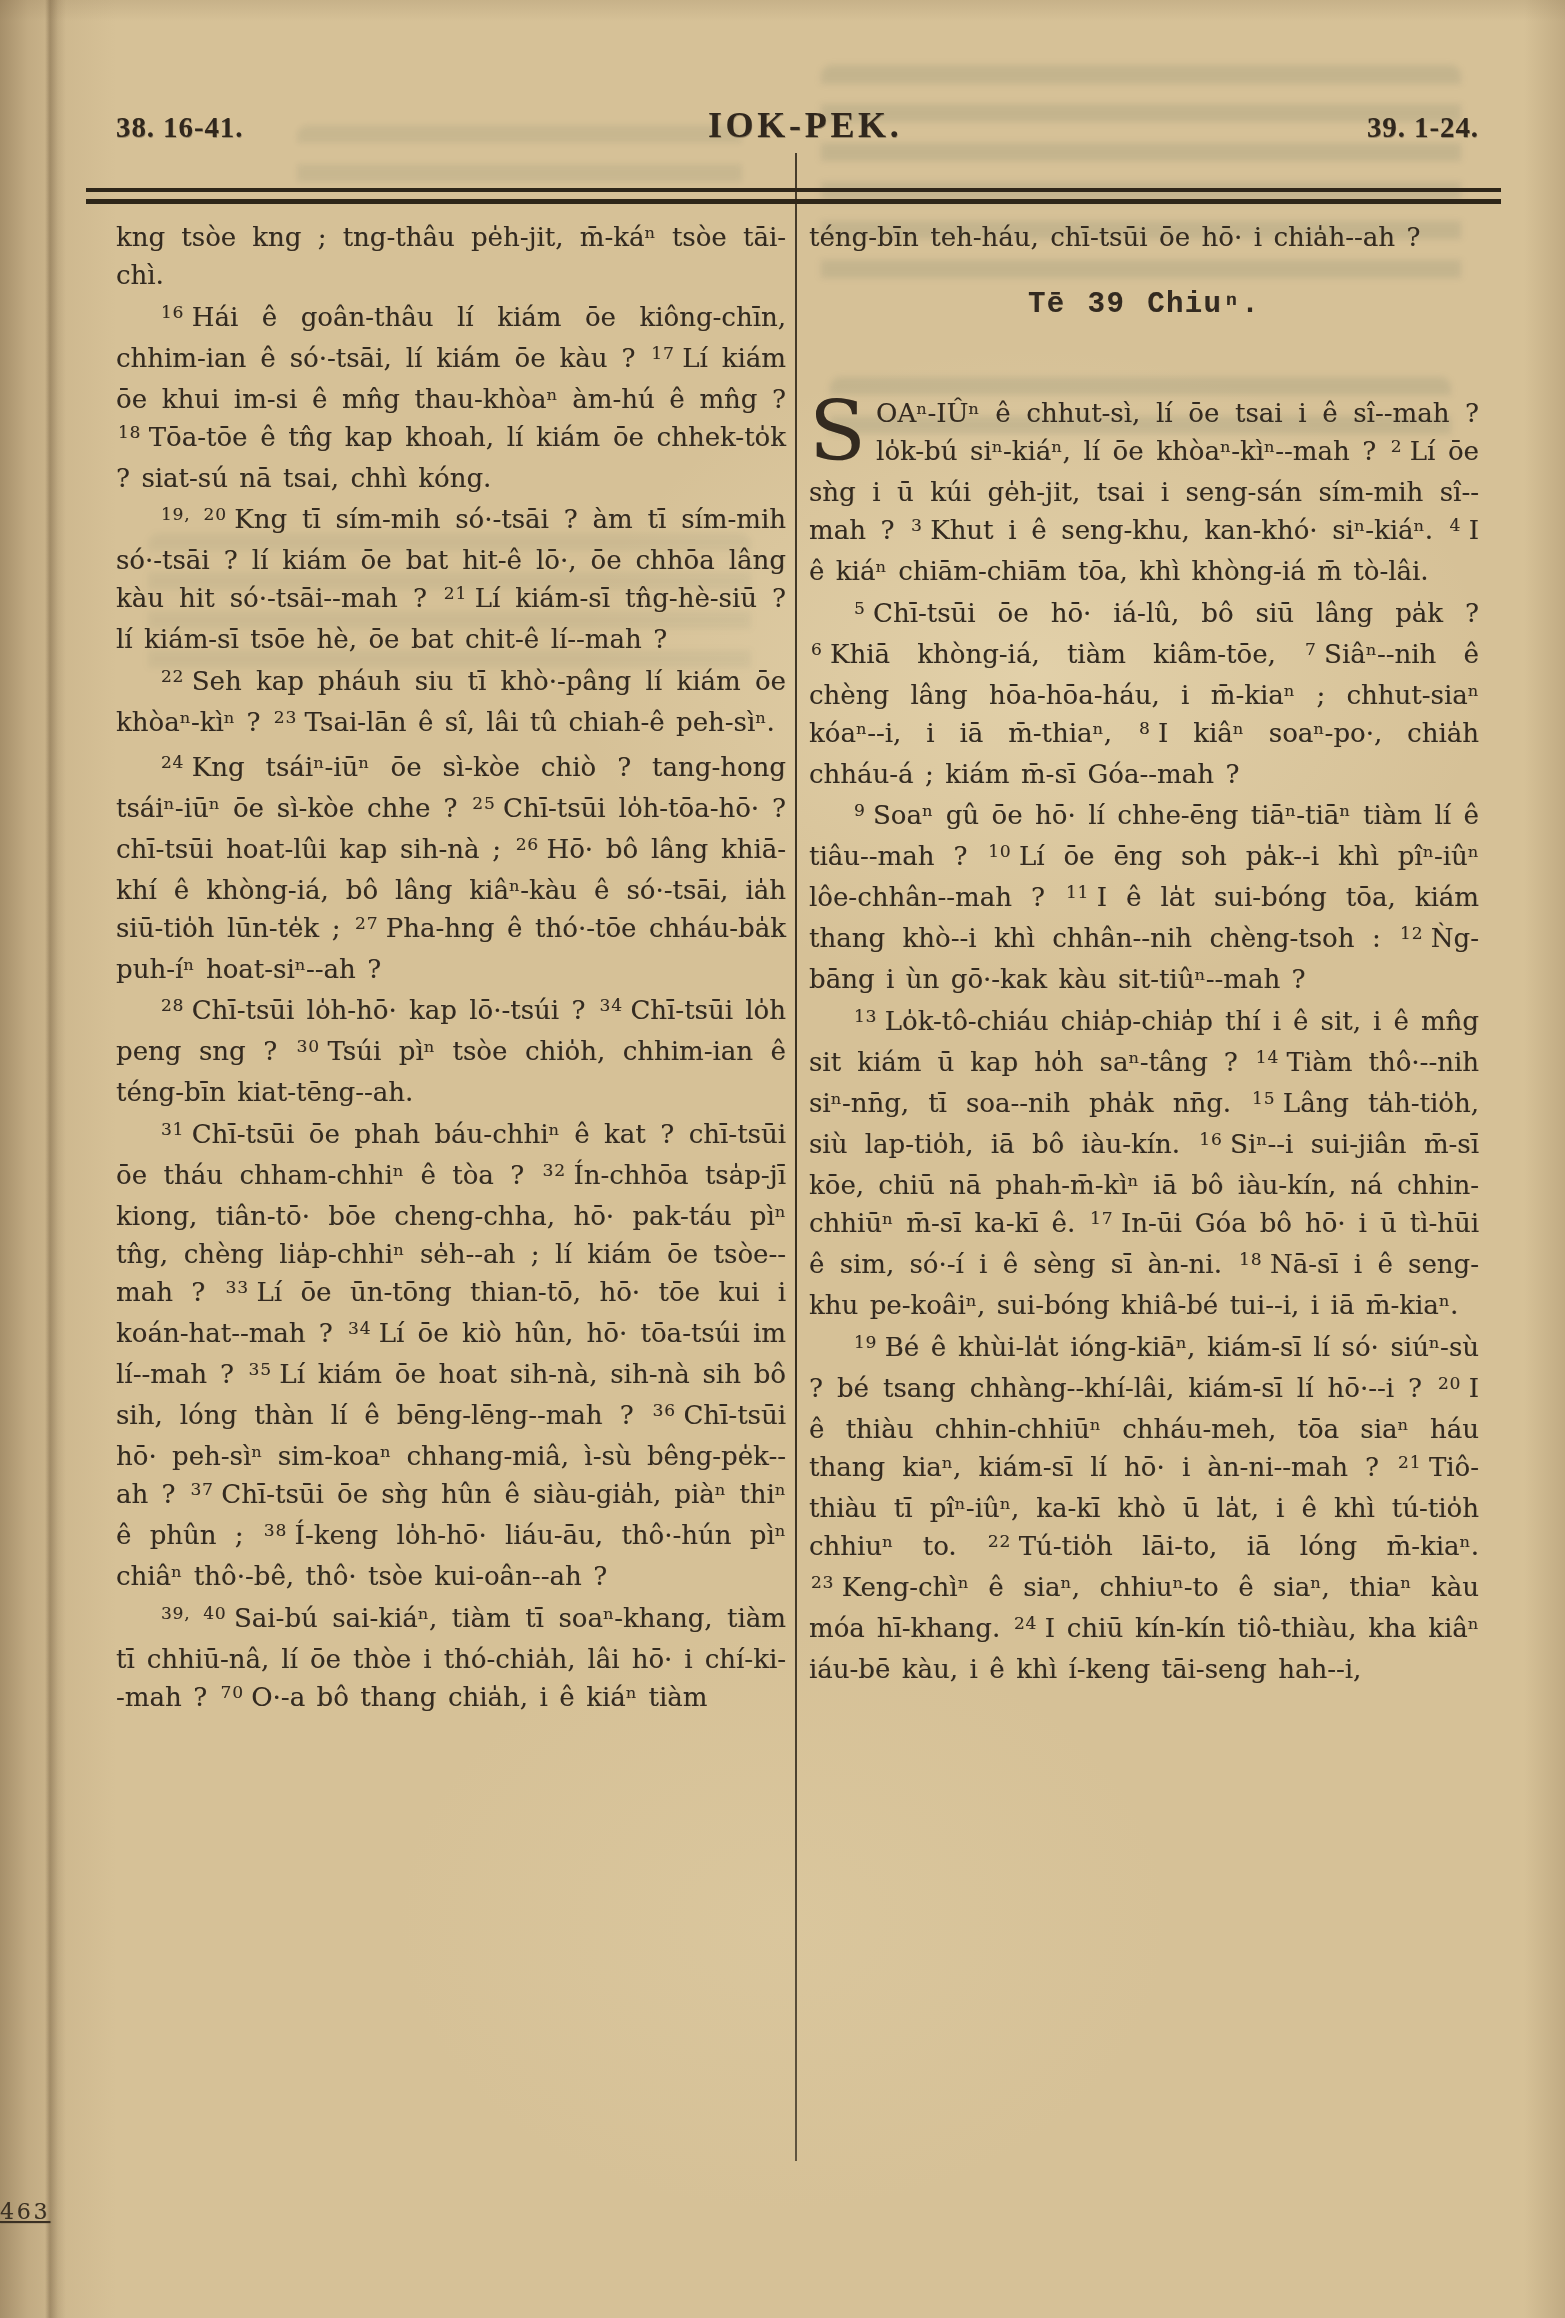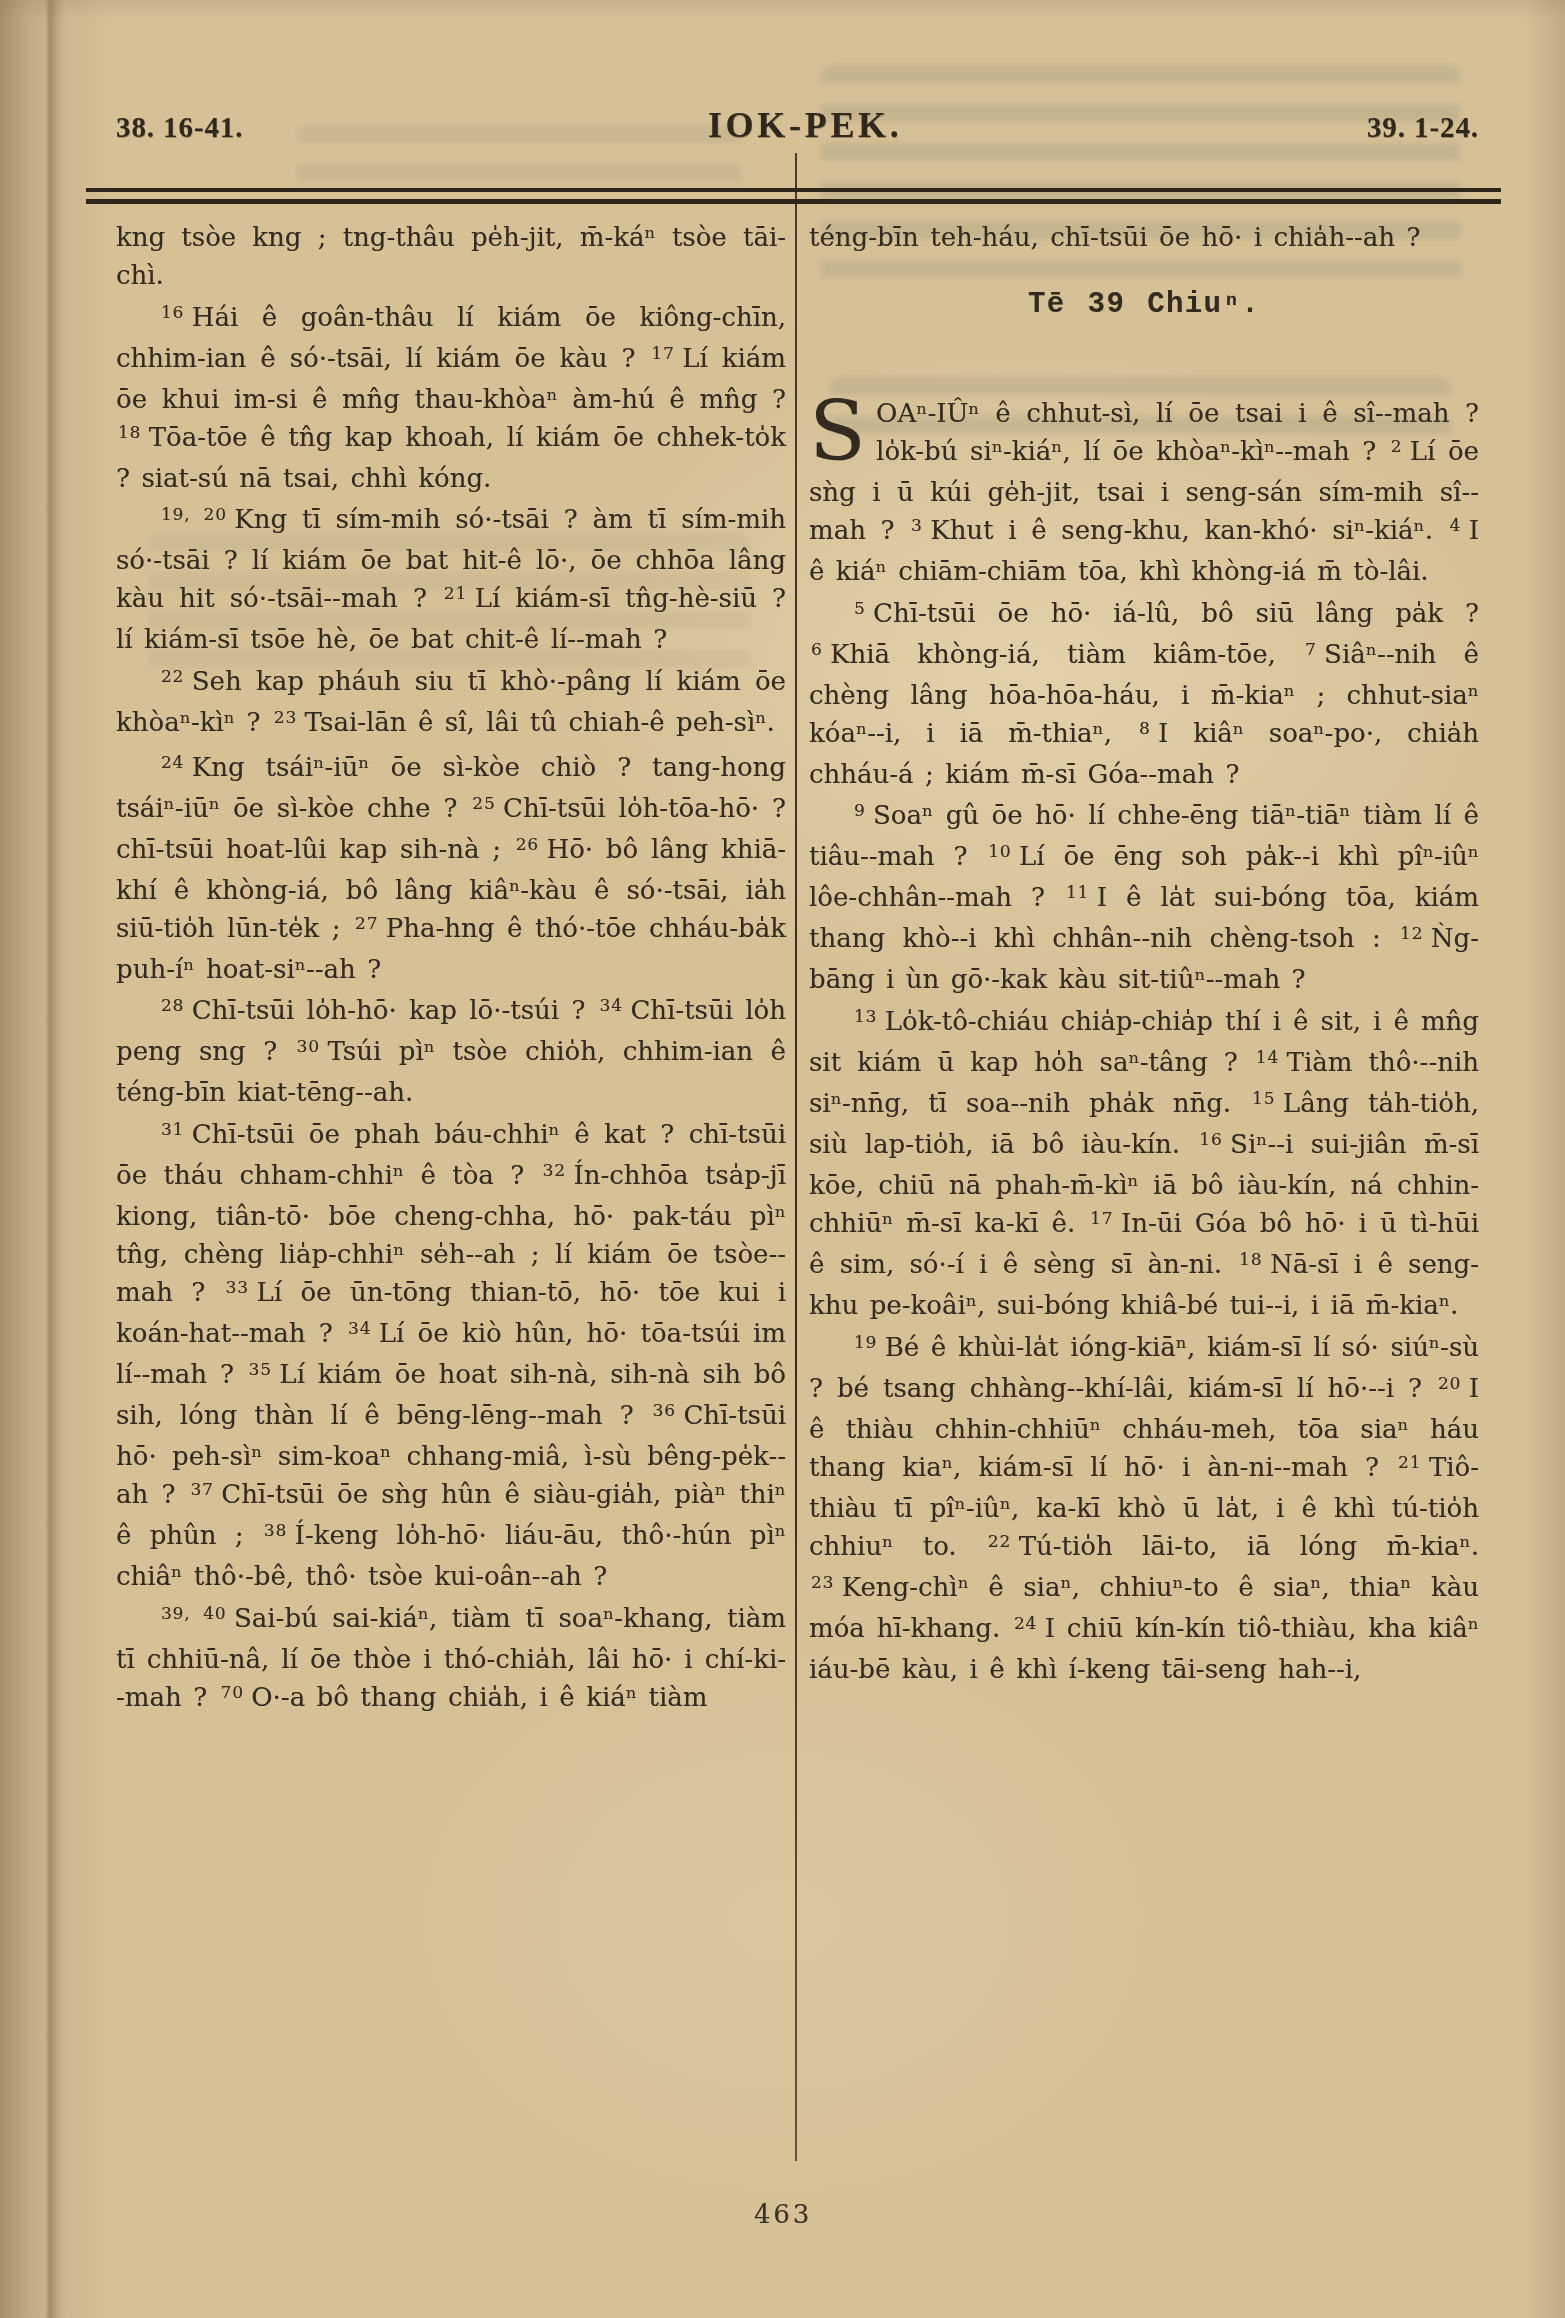--- a/index.html
+++ b/index.html
@@ -60,23 +60,24 @@
   .bold-run{font-weight:normal;}
   .drop-cap{
     float:left;font-size:83px;line-height:70px;height:72px;
     margin:2.8px 10.2px 0 0;
   }
   .chapter-heading{
     text-align:center;font-weight:bold;font-size:29px;letter-spacing:1.4px;
     margin:30px 0 70px 0;text-indent:0;font-family:Liberation Mono, monospace;
   }
   .page-footer{
-    position:absolute;top:2199px;left:0;width:1566px;text-align:center;
-    font-size:26px;letter-spacing:2.8px;color:#3a3023;
+    position:absolute;top:2199px;left:0;width:1566px;
+    font-size:22px;letter-spacing:2.8px;color:#3a3023;
     text-shadow:0.3px 0.4px 0.5px rgba(48,39,29,0.32);
+    text-decoration:underline;
   }
 </style>
 </head>
 <body>
 
 <div class="sheet">
 
   <div class="ghost" style="left:821px;top:65px;width:640px;height:232px;"></div>
   <div class="ghost" style="left:830px;top:377px;width:621px;height:70px;"></div>
   <div class="ghost" style="left:297px;top:125px;width:445px;height:65px;opacity:0.8;"></div>

